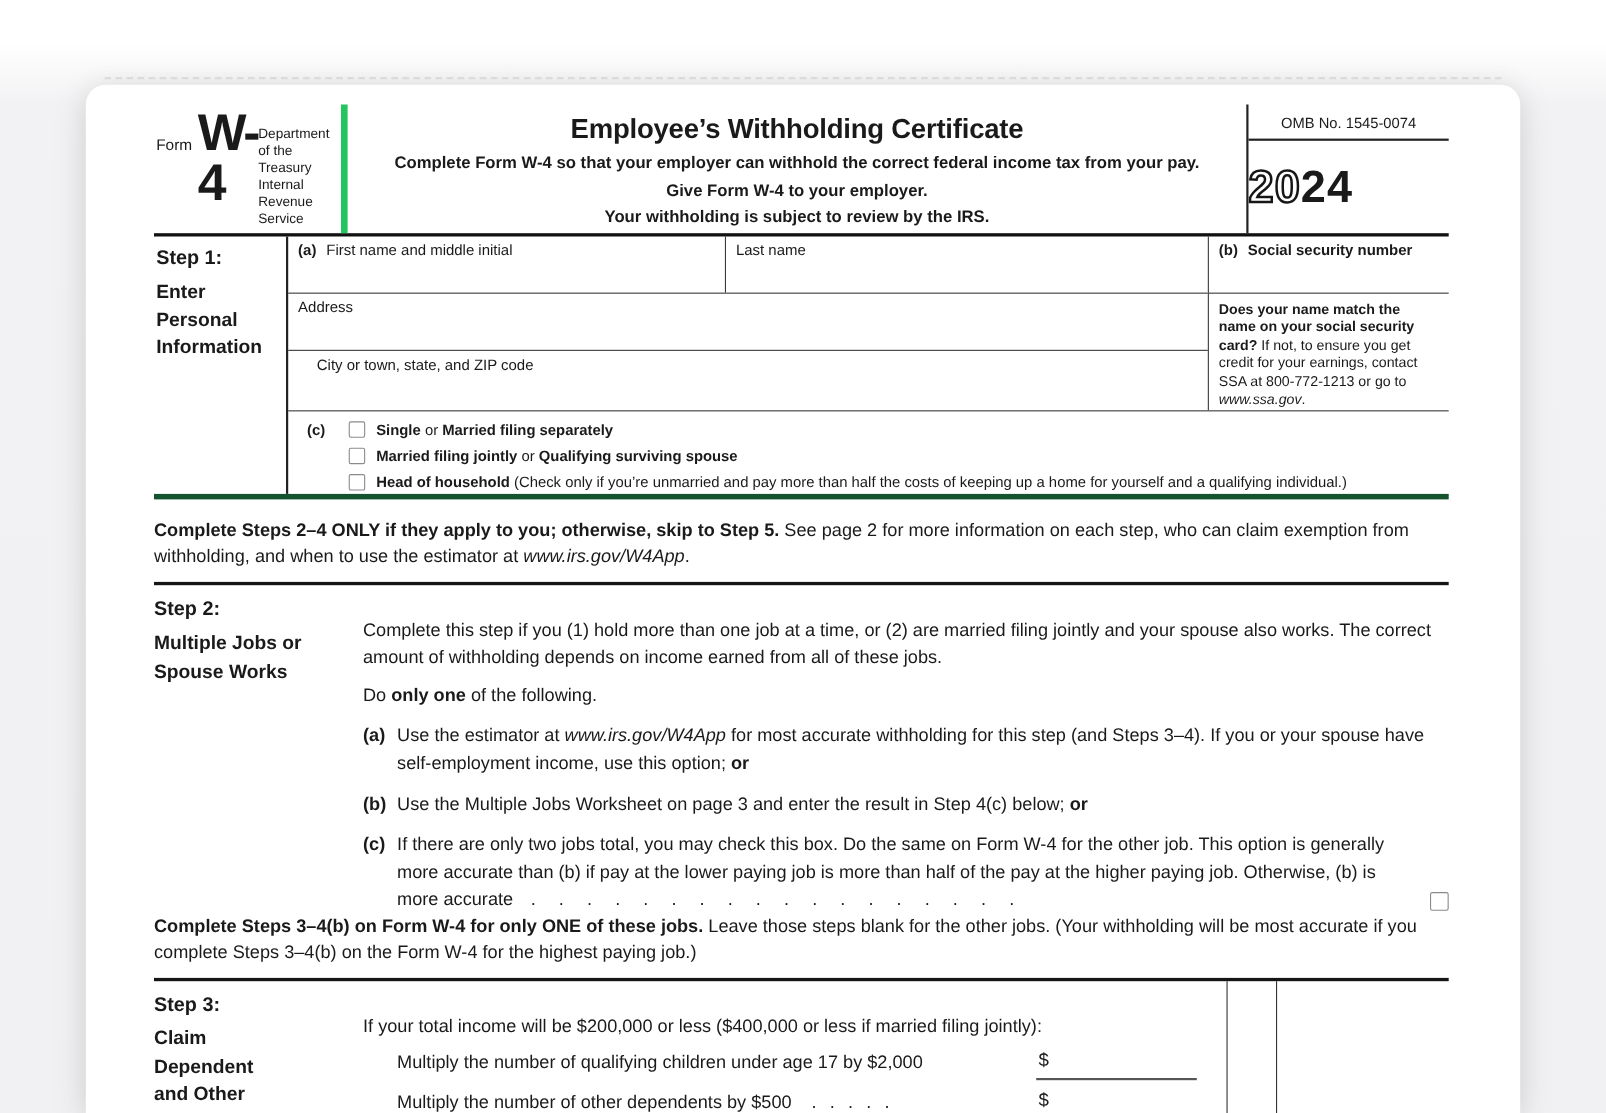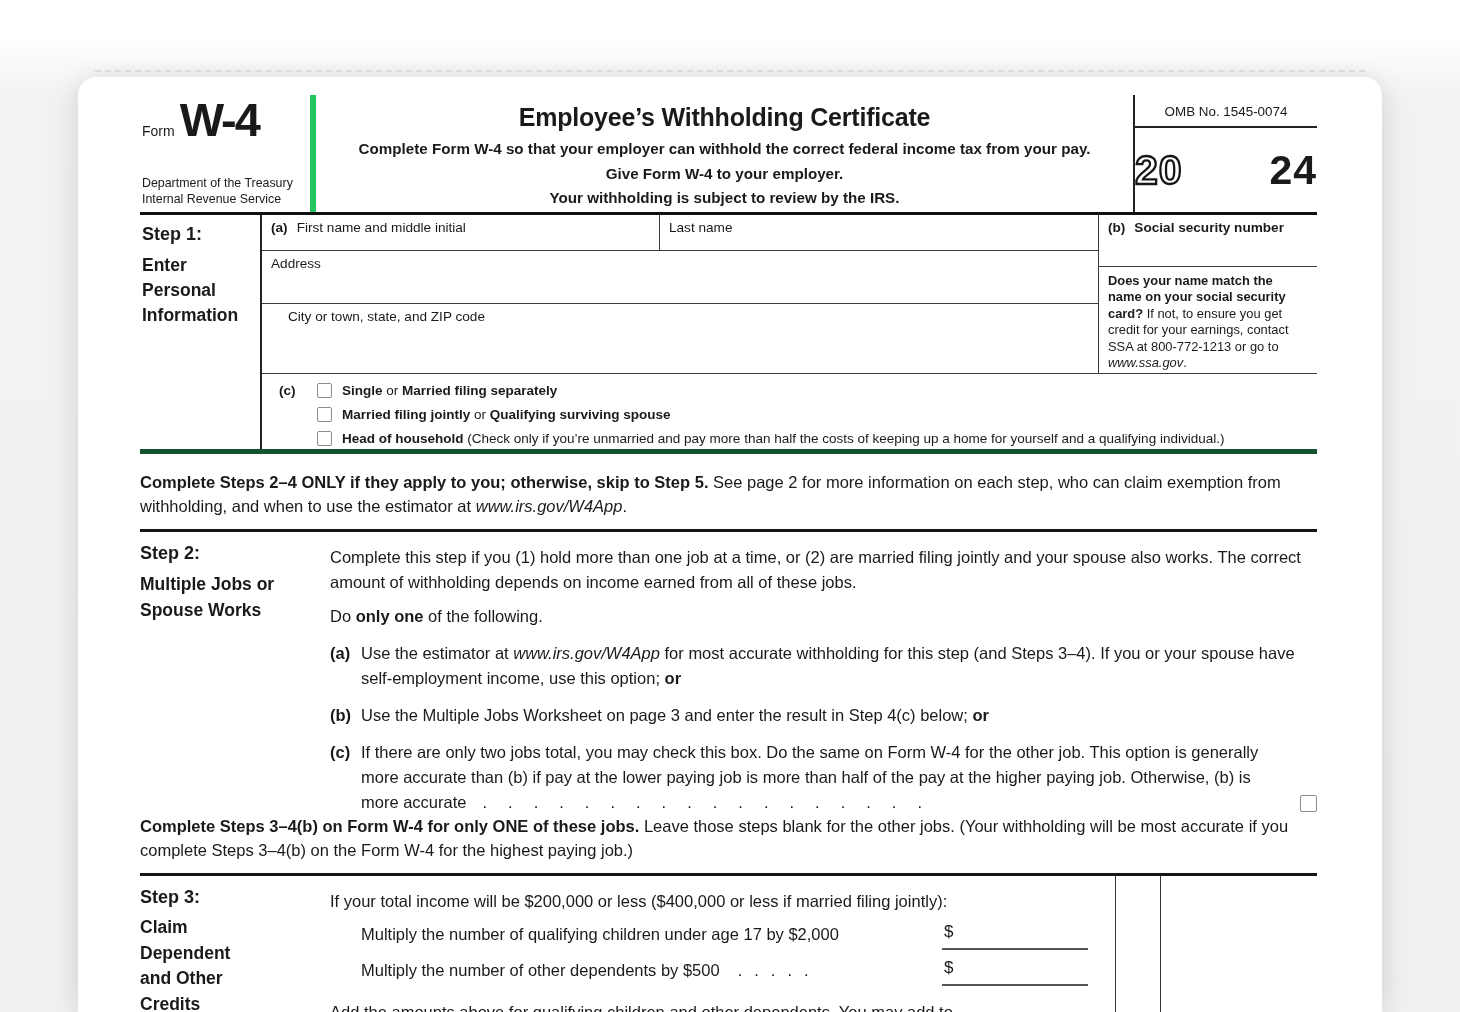--- a/index.html
+++ b/index.html
@@ -18,44 +18,44 @@
   .card {
     position:absolute; left:78px; top:77px; width:1304px; height:935px;
     background:#fff; border-radius:18px 18px 0 0;
     box-shadow: 0 -3px 22px rgba(0,0,0,.05), 0 10px 34px rgba(0,0,0,.10);
     overflow:hidden;
   }
   .form { position:absolute; left:62px; top:18px; width:1177px; }
 
   
   .hdr { display:grid; grid-template-columns:170px 825px 182px; border-bottom:3px solid #111; height:120px; }
-  .hdr-left { display:flex; flex-direction:column; padding:2px 0 5px 2px; }
+  .hdr-left { display:flex; flex-direction:row; padding:2px 0 5px 2px; }
   .formword-row { display:flex; align-items:baseline; }
   .form-word { font-size:14px; margin-right:5px; }
   .form-number { font-size:47px; font-weight:bold; letter-spacing:-2px; line-height:46px; }
   .dept { margin-top:auto; font-size:12.4px; line-height:15.5px; }
   .hdr-center { border-left:6px solid #22c55e; border-right:2px solid #222; text-align:center; padding-top:8px; }
   .hdr-title { font-size:25px; font-weight:bold; letter-spacing:-.2px; }
   .hdr-sub { font-size:15.2px; font-weight:bold; line-height:21.5px; margin-top:3px; }
   .hdr-sub.first { margin-top:6px; }
   .hdr-right { display:flex; flex-direction:column; text-align:center; }
   .omb { font-size:13.4px; padding:9px 0 7px; border-bottom:2px solid #222; }
-  .year { flex:1; display:flex; align-items:center; justify-content:space-between; font-size:41px; font-weight:bold; letter-spacing:1px; }
+  .year { flex:1; display:flex; align-items:center; justify-content:flex-start; font-size:41px; font-weight:bold; letter-spacing:1px; }
   .yr-outline { color:#fff; -webkit-text-stroke:2.3px #161616; text-shadow:0 0 0 #161616; }
 
   
   .s1 { display:grid; grid-template-columns:120px 1fr; border-bottom:5px solid #14532d; }
   .step-label { font-size:18px; font-weight:bold; }
   .step-heading { font-size:17.5px; font-weight:bold; line-height:25px; margin-top:8px; }
   .s1-labelcell { padding:9px 0 0 2px; }
   .s1-labelcell .step-heading { width:112px; }
   .s1-content { border-left:2px solid #222; display:flex; flex-direction:column; }
   .s1-top { display:flex; height:159px; border-bottom:1.5px solid #3a3a3a; }
   .s1-main { flex:1; display:flex; flex-direction:column; }
-  .row-a { height:36px; display:flex; border-bottom:1.5px solid #3a3a3a; }
+  .row-a { height:52px; display:flex; border-bottom:1.5px solid #3a3a3a; }
   .cell { padding:5px 9px; font-size:13.6px; }
   .cell .marker { font-weight:bold; margin-right:9px; }
   .cell-first { width:398px; border-right:1.5px solid #3a3a3a; }
   .cell-last { flex:1; }
   .row-b { height:53px; border-bottom:1.5px solid #3a3a3a; }
   .row-c { height:54px;padding-left:26px; }
   .s1-right { width:219px; border-left:1.5px solid #3a3a3a; display:flex; flex-direction:column; }
   .cell-ssn { height:52px; border-bottom:1.5px solid #3a3a3a; font-weight:bold; }
   .cell-namematch { flex:1; padding:6px 8px 0 9px; font-size:12.9px; line-height:16.4px; }
   .s1-crow { height:75px; position:relative; padding-top:8px; }
@@ -63,21 +63,21 @@
   .optline { display:flex; align-items:center; margin:0 0 8px 55px; height:16px; font-size:13.5px; white-space:nowrap; }
   .cb { width:15px; height:15px; border:1.6px solid #8a8a8a; border-radius:2px; background:#fff; margin-right:10px; flex:0 0 auto; }
 
   
   .notice { margin-top:17px; font-size:16.5px; line-height:23.5px; }
   .hr { border-top:3px solid #151515; margin-top:11px; }
 
   
   .sec { display:grid; grid-template-columns:190px 1fr; padding-top:11px; }
   .sec .step-heading { width:165px; margin-top:7px; line-height:26px; }
-  .sec-body { font-size:16.5px; line-height:25px; }
+  .sec-body { font-size:16.5px; line-height:25px;margin-top:16px; }
   .p-intro { margin-top:2px; }
   .p-only { margin-top:9px; }
   .li { display:flex; margin-top:12px; }
   .li-marker { width:31px; font-weight:bold; flex:0 0 auto; }
   .li-text { flex:1; }
   .li-text.with-box { position:relative; padding-right:36px; }
   .leader { letter-spacing:21px; margin-left:16px; }
   .cb-lg { width:17px; height:17px; border:1.7px solid #8a8a8a; border-radius:2px; background:#fff; position:absolute; right:0; bottom:3px; }
 
   .notice-34b { margin-top:0; font-size:16.5px; line-height:23.5px; }

